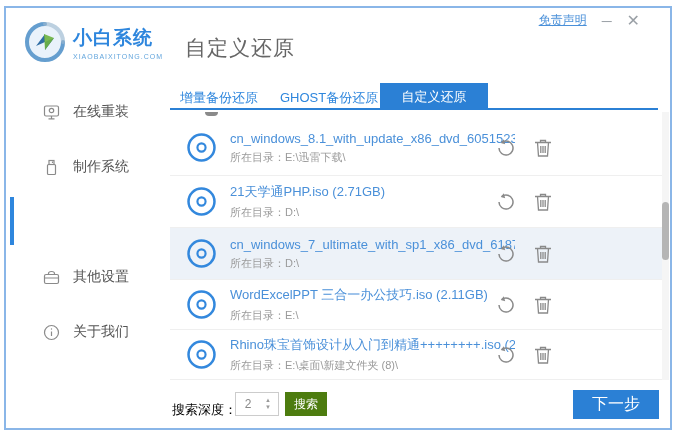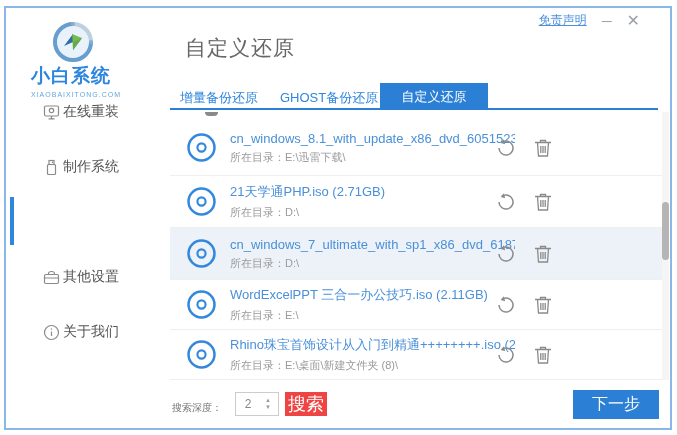--- a/index.html
+++ b/index.html
@@ -2,31 +2,31 @@
 <html><head>
 <meta charset="utf-8">
 <style>
   * { margin:0; padding:0; box-sizing:border-box; }
   html,body { width:677px; height:435px; background:#fff; overflow:hidden;
               font-family:"Liberation Sans","DejaVu Sans",sans-serif; }
   .window { position:absolute; left:4px; top:6px; width:668px; height:424px;
             border:2px solid #8ab6e8; background:#fff; }
 
   
-  .logo { position:absolute; left:18px; top:13px; display:flex; align-items:center;flex-direction:column; }
+  .logo { position:absolute; left:18px; top:13px; display:flex; align-items:center; }
   .logo-text { margin-left:7px; }
   .logo-title { font-size:19px; font-weight:bold; color:#2e86dd; letter-spacing:1px; }
   .logo-sub { font-size:7px; color:#64a6dd; letter-spacing:1px; margin-top:2px; }
   .page-title { position:absolute; left:179px; top:26px; font-size:21px; color:#666; letter-spacing:1px; }
   .titlebar-right { position:absolute; top:4px; right:30px; display:flex; align-items:center; gap:15px;text-align:center; }
   .disclaimer { font-size:12px; color:#4a90d9; text-decoration:underline; cursor:pointer; }
   .win-btn { font-size:14px; color:#9aa0a6; cursor:pointer; line-height:14px; }
 
   
-  .side-item { position:absolute; left:37px; height:30px; display:flex; align-items:center; gap:3px; cursor:pointer; }
+  .side-item { position:absolute; left:37px; height:30px; display:flex; align-items:center; gap:13px; cursor:pointer; }
   .side-item .lbl { font-size:14px; color:#555; }
   .side-item.active .lbl { color:#2e86dd; }
   .side-indicator { position:absolute; left:4px; top:189px; width:4px; height:48px; background:#2e86dd; }
 
   
   .tab { position:absolute; top:77px; height:25px; line-height:25px; font-size:13px; color:#2e86dd; cursor:pointer; }
   .tab1 { left:174px; }
   .tab2 { left:274px; }
   .tab-active { position:absolute; left:374px; top:75px; width:108px; height:27px; line-height:27px;
                 text-align:center; background:#2b80d5; color:#fff; font-size:13px; cursor:pointer; }
@@ -43,27 +43,27 @@
   .row-path { font-size:11px; color:#9a9a9a; margin-top:4px; white-space:nowrap; overflow:hidden; }
   .icon-btn { position:absolute; top:50%; transform:translateY(-50%); width:22px; height:22px;
               display:flex; align-items:center; justify-content:center; cursor:pointer; }
   .restore-btn { right:145px; } .delete-btn { right:108px; }
 
   
   .scroll-track { position:absolute; left:656px; top:104px; width:7px; height:268px; background:#f5f5f5; }
   .scroll-thumb { position:absolute; left:656px; top:194px; width:7px; height:58px; background:#b5b5b5; border-radius:3.5px; cursor:pointer; }
 
   
-  .depth-label { position:absolute; left:166px; top:393px; font-size:10px; color:#737373; }
+  .depth-label { position:absolute; left:166px; top:393px; font-size:13px; color:#000000; }
   .spinner { position:absolute; left:229px; top:384px; width:44px; height:24px; border:1px solid #ccc; background:#fff; display:flex; }
   .spinner input { width:24px; border:0; outline:none; font-size:12px; color:#888; text-align:center;
                    font-family:"Liberation Sans","DejaVu Sans",sans-serif; }
   .spin-arrows { width:16px; display:flex; flex-direction:column; align-items:center; justify-content:center; }
   .spin-arrows span { font-size:6px; color:#9a9a9a; line-height:7px; cursor:pointer; }
-  .btn { border:0; color:#fff; background:#ef4444; font-size:18px; cursor:pointer;
+  .btn { border:0; color:#fff; background:#4d7c0f; font-size:12px; cursor:pointer;
          font-family:"Liberation Sans","DejaVu Sans",sans-serif; }
   .search-btn { position:absolute; left:279px; top:384px; width:42px; height:24px; }
   .next-btn { position:absolute; left:567px; top:382px; width:86px; height:29px; font-size:16px; background:#2b80d5; }
 
   svg { display:block; }
 </style>
 </head>
 <body>
 
 <div class="window">

